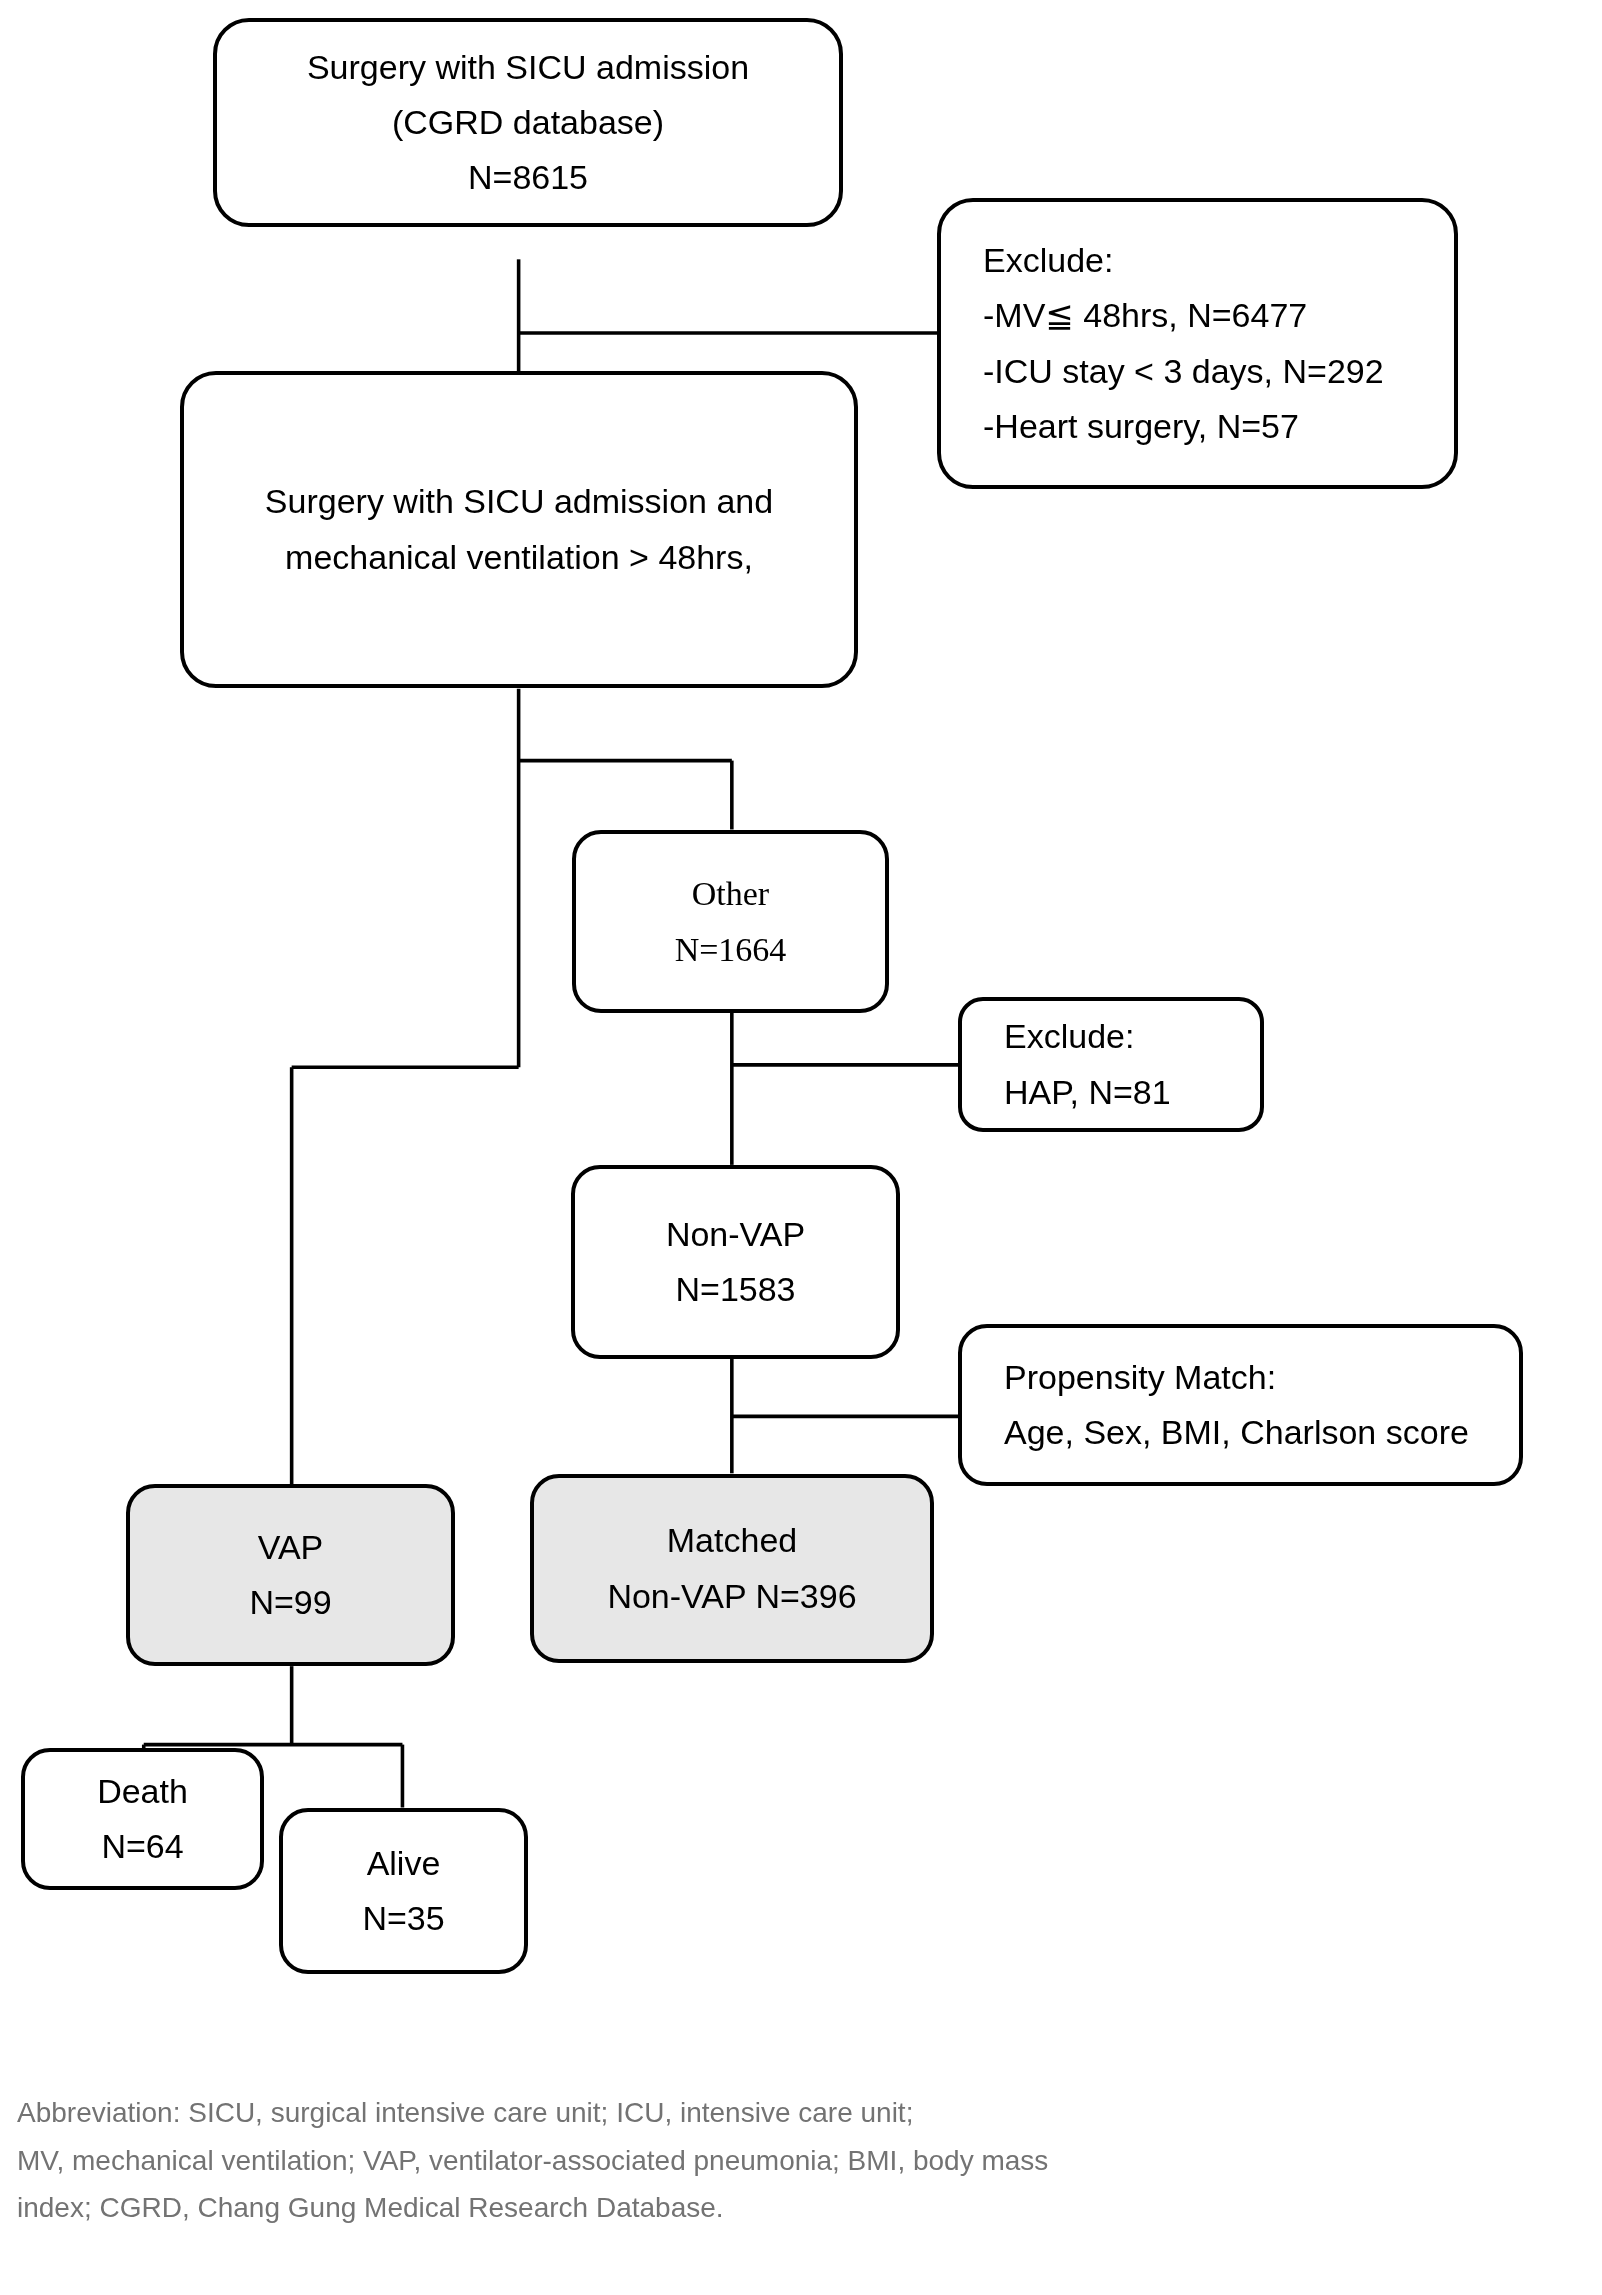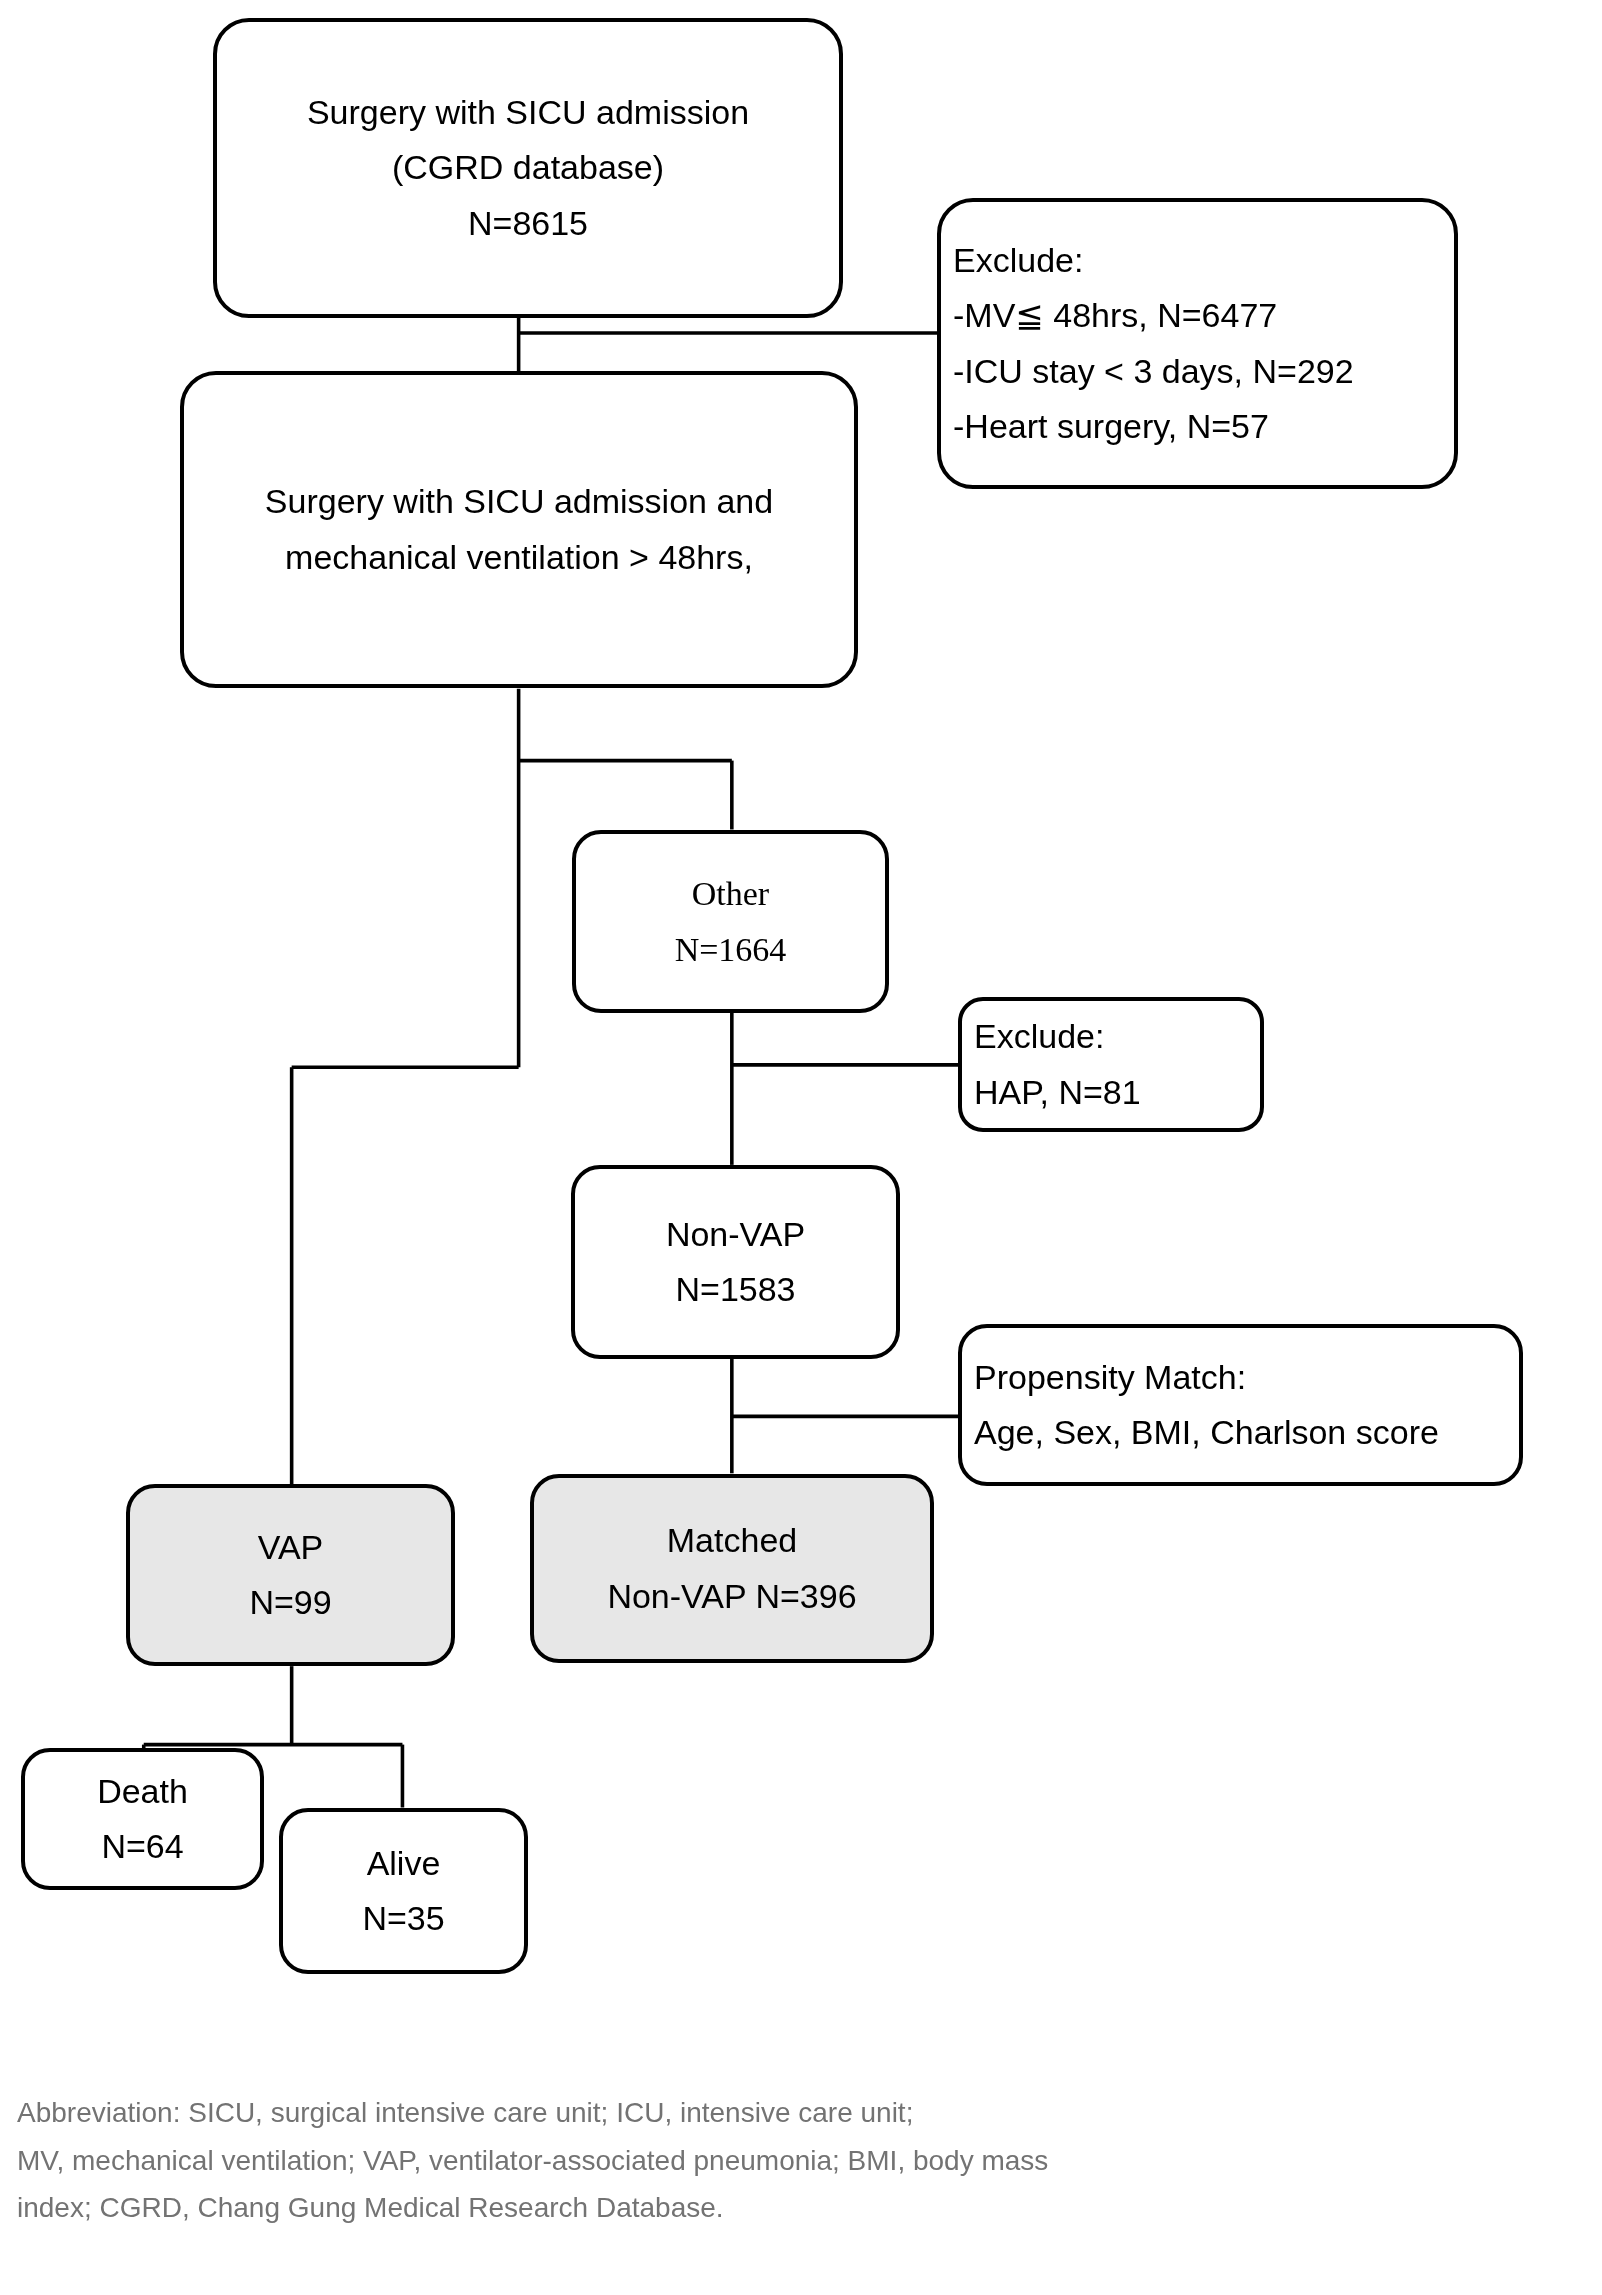--- a/index.html
+++ b/index.html
@@ -36,34 +36,34 @@
     font-size: 34px;
     line-height: 1.62;
   }
   .node.center {
     align-items: center;
     text-align: center;
   }
   .node.left {
     align-items: flex-start;
     text-align: left;
-    padding-left: 12px;
+    padding-left: 42px;
   }
   .node.shaded {
     background: #e7e7e7;
   }
   .node .line {
     white-space: pre;
   }
   .r-lg { border-radius: 36px; }
   .r-md { border-radius: 29px; }
   .r-sm { border-radius: 25px; }
 
   
-  #node-source        { left: 213px;  top: 18px;   width: 630px; height: 300px; align-items: center; }
+  #node-source        { left: 213px;  top: 18px;   width: 630px; height: 209px; align-items: center; }
   #node-exclude-1     { left: 937px; top: 198px;  width: 521px;  height: 291px; }
   #node-eligible      { left: 180px;  top: 371px;  width: 678px; height: 317px; }
   #node-other         { left: 572px;  top: 830px; width: 317px;  height: 183px; font-family: Liberation Serif, serif; }
   #node-exclude-hap   { left: 958px; top: 997px; width: 306px;  height: 135px; }
   #node-nonvap        { left: 571px;  top: 1165px; width: 329px;  height: 194px; }
   #node-propensity    { left: 958px; top: 1324px; width: 565px; height: 162px; }
   #node-vap           { left: 126px;  top: 1484px; width: 329px;  height: 182px; }
   #node-matched       { left: 530px;  top: 1474px; width: 404px;  height: 189px; }
   #node-death         { left: 21px;   top: 1748px; width: 243px;  height: 142px; text-align: right; }
   #node-alive         { left: 279px;  top: 1808px; width: 249px;  height: 166px; }

